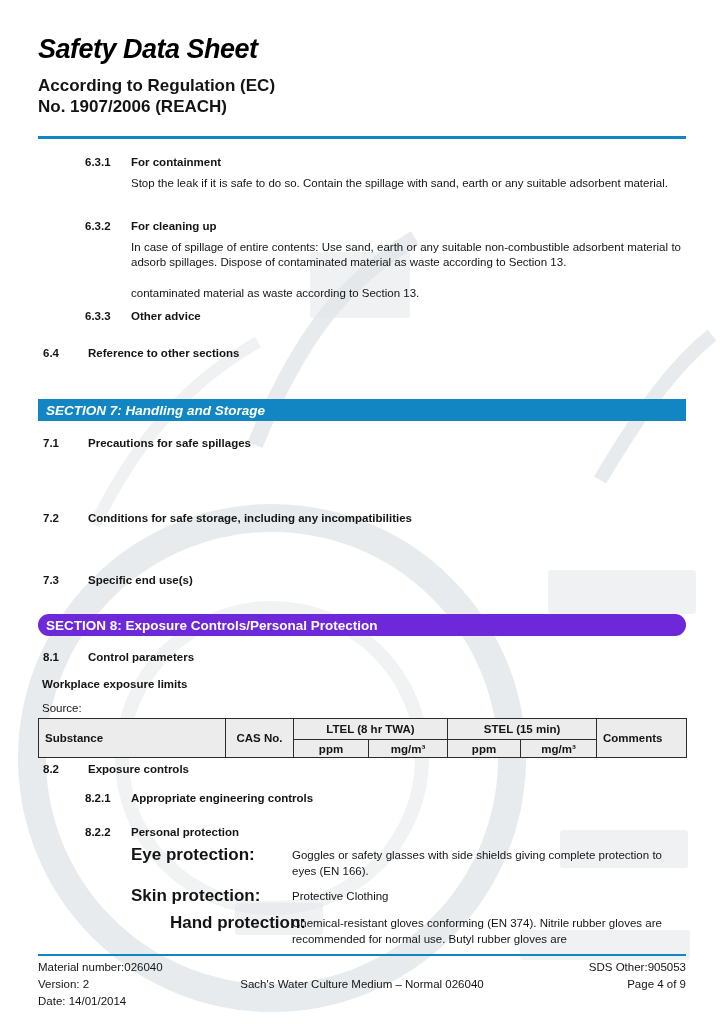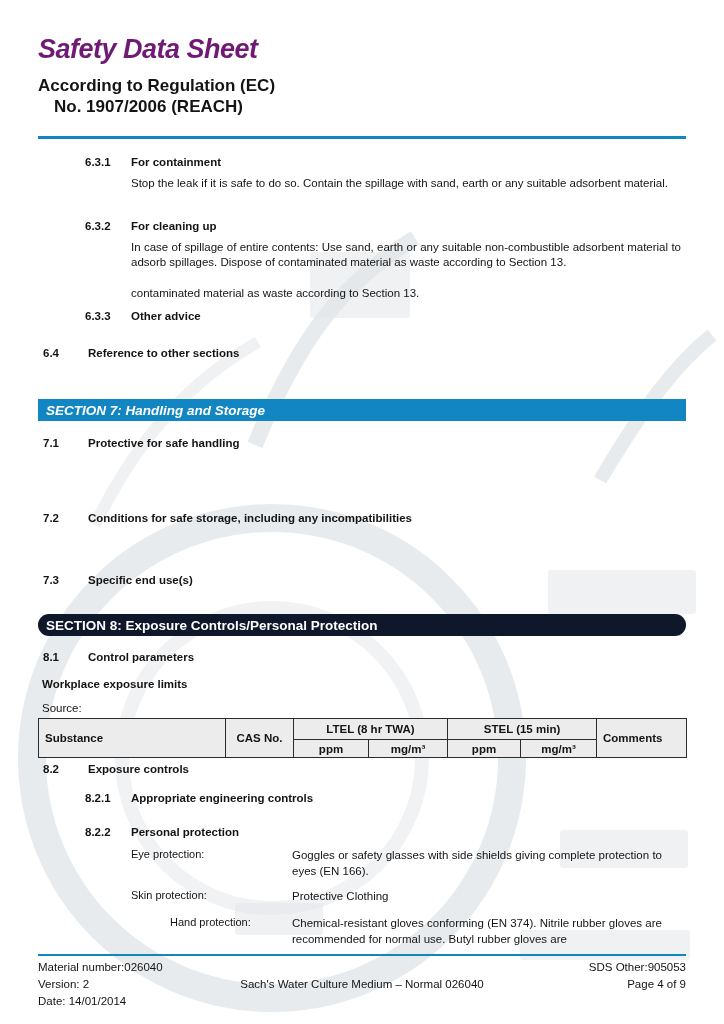--- a/index.html
+++ b/index.html
@@ -8,23 +8,23 @@
     width:724px;height:1024px;
     background:#ffffff;
     font-family:"Liberation Sans", sans-serif;
     color:#141414;
     overflow:hidden;
   }
   .watermark{position:absolute;top:0;left:0;z-index:0;pointer-events:none;}
   .layer{position:absolute;z-index:1;}
 
   
-  .doc-title{top:34px;left:38px;font-size:27px;font-weight:bold;font-style:italic;letter-spacing:-0.5px;color:#701a75;}
+  .doc-title{top:34px;left:38px;font-size:27px;font-weight:bold;font-style:italic;letter-spacing:-0.5px;color:#000000;}
   .reg1{top:76px;left:38px;font-size:17px;font-weight:bold;}
-  .reg2{top:97px;left:54px;font-size:17px;font-weight:bold;}
+  .reg2{top:97px;left:38px;font-size:17px;font-weight:bold;}
   .header-rule{top:136px;left:38px;width:648px;height:3px;}
 
   
   .t{font-size:11.5px;line-height:15px;}
   .b{font-weight:bold;}
   .just{text-align:justify;}
 
   
   .h2row{left:43px;}
   .h2row .num{display:inline-block;width:45px;font-weight:bold;}
@@ -68,21 +68,21 @@
   .exp-table .r1 td,.exp-table .r1 th{height:21px;}
   .exp-table .r2 td{height:18px;}
   .exp-table .left{text-align:left;}
 
   .y82{top:762px;}
   .y821{top:791px;}
   .y822{top:825px;}
 
   
   .protrow{left:0;width:724px;}
-  .prot-label{position:absolute;left:131px;top:0;font-weight:normal;font-size:11px;line-height:15px;}
+  .prot-label{position:absolute;left:131px;top:0;font-weight:bold;font-size:17px;line-height:15px;}
   .prot-label.indent{left:170px;}
   .prot-value{position:absolute;left:292px;top:0;width:370px;font-size:11.5px;line-height:16px;}
   .yeye{top:847px;height:32px;}
   .yskin{top:888px;height:16px;}
   .yhand{top:915px;height:32px;}
 
   
   .footer-rule{top:954px;left:38px;width:648px;height:2px;}
   .footer{top:959px;left:38px;width:648px;font-size:11.5px;line-height:17px;}
   .f-left{position:absolute;left:0;top:0;text-align:left;}
@@ -133,30 +133,30 @@
 
   <div class="layer t hrow h2row y64">
     <span class="num">6.4</span><span class="title">Reference to other sections</span>
   </div>
 
   <div class="layer banner banner7" style="background:#1186c3;">
     <span>SECTION 7: Handling and Storage</span>
   </div>
 
   <div class="layer t hrow h2row y71">
-    <span class="num">7.1</span><span class="title">Protective for safe handling</span>
+    <span class="num">7.1</span><span class="title">Precautions for safe spillages</span>
   </div>
   <div class="layer t hrow h2row y72">
     <span class="num">7.2</span><span class="title">Conditions for safe storage, including any incompatibilities</span>
   </div>
   <div class="layer t hrow h2row y73">
     <span class="num">7.3</span><span class="title">Specific end use(s)</span>
   </div>
 
-  <div class="layer banner banner8" style="background:#0f172a;border-radius:11px;">
+  <div class="layer banner banner8" style="background:#6d28d9;border-radius:11px;">
     <span>SECTION 8: Exposure Controls/Personal Protection</span>
   </div>
 
   <div class="layer t hrow h2row y81">
     <span class="num">8.1</span><span class="title">Control parameters</span>
   </div>
   <div class="layer t b workplace">Workplace exposure limits</div>
   <div class="layer t source">Source:</div>
 
   <table class="layer exp-table">

